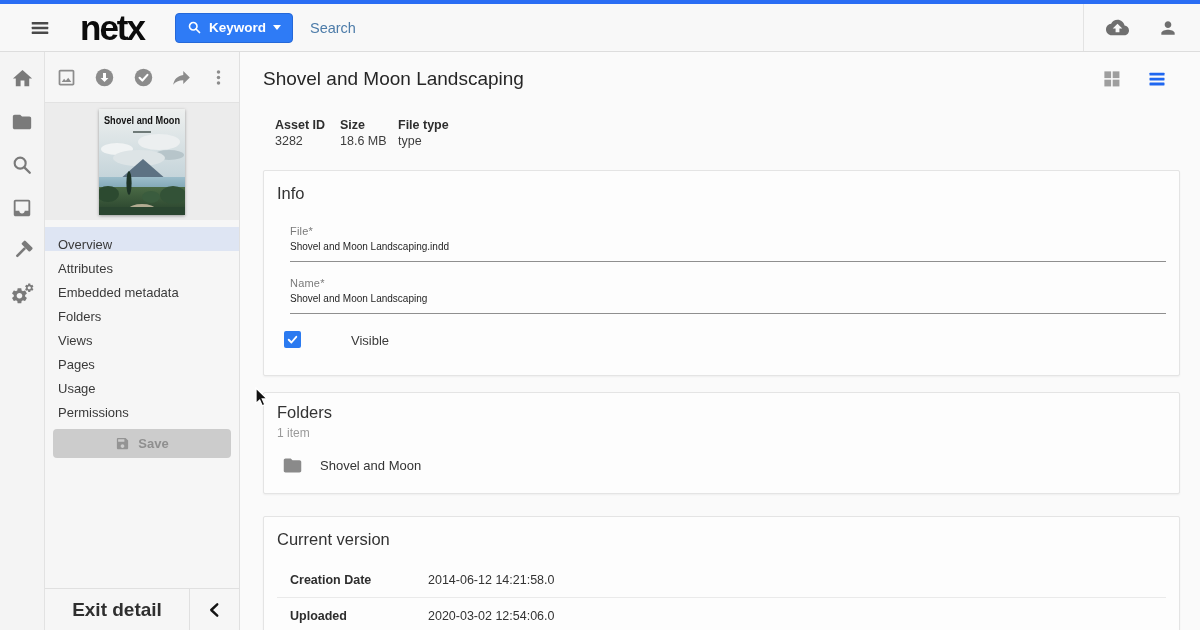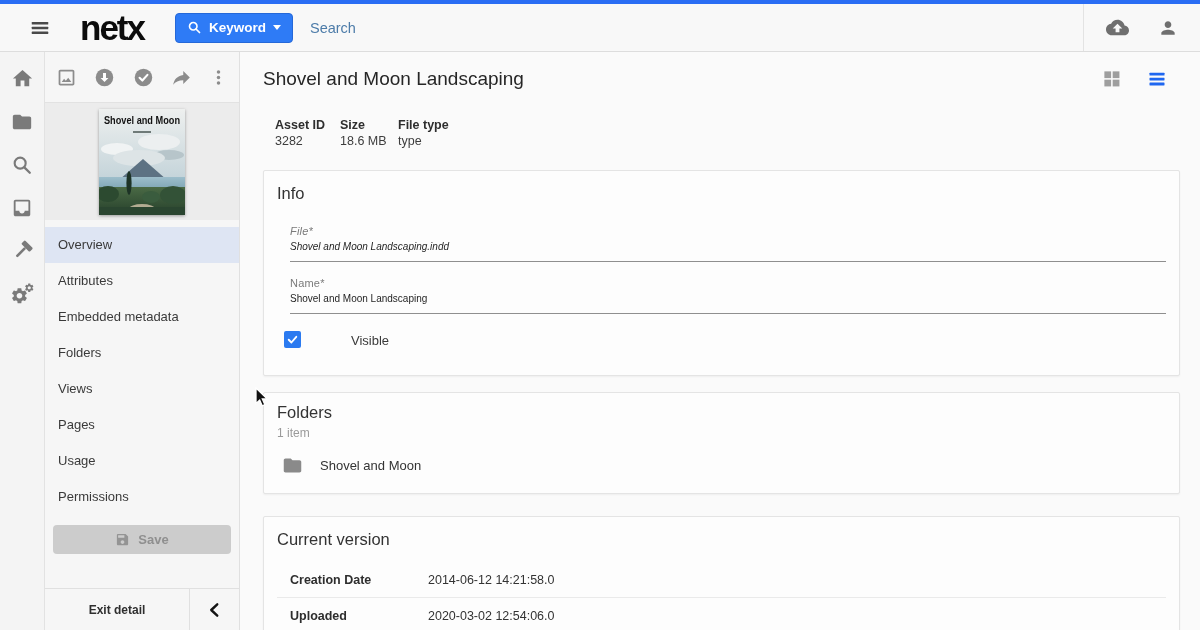--- a/index.html
+++ b/index.html
@@ -25,25 +25,25 @@
   .rail { width:45px; background:#f4f4f4; border-right:1px solid #e2e2e2; padding-top:5px; display:flex; flex-direction:column; }
   .rail-item { height:43px; display:flex; align-items:center; justify-content:center; cursor:pointer; }
 
   
   .side { width:195px; background:#f6f6f6; border-right:1px solid #e0e0e0; display:flex; flex-direction:column; }
   .side-toolbar { height:51px; border-bottom:1px solid #e2e2e2; display:flex; align-items:center; padding:0 11px; justify-content:space-between; }
   .side-toolbar .st-icon { cursor:pointer; display:flex; }
   .thumb-area { height:117px; background:#ececec; display:flex; align-items:center; justify-content:center; }
   .thumb { width:86px; height:106px; box-shadow:0 1px 3px rgba(0,0,0,.35); display:block; cursor:pointer; }
   .side-menu { margin-top:7px; }
-  .menu-item { height:36px; line-height:36px; padding-left:13px; font-size:13px; color:#3a3a3a; cursor:pointer; white-space:nowrap; }
+  .menu-item { height:24px; line-height:36px; padding-left:13px; font-size:13px; color:#3a3a3a; cursor:pointer; white-space:nowrap; }
   .menu-item.active { background:#dee5f3; }
   .save-btn { margin:10px 8px 8px 8px; height:29px; background:#cccccc; border:none; border-radius:4px; color:#8f8f8f; font-size:13px; font-weight:600; display:flex; align-items:center; justify-content:center; gap:8px; font-family:inherit; }
   .exit-row { margin-top:auto; height:42px; border-top:1px solid #e0e0e0; display:flex; align-items:stretch; }
-  .exit-label { flex:1; display:flex; align-items:center; justify-content:center; font-size:12px; font-weight:600; color:#2f2f2f; border-right:1px solid #e0e0e0; cursor:pointer; }
+  .exit-label { flex:1; display:flex; align-items:center; justify-content:center; font-size:19px; font-weight:600; color:#2f2f2f; border-right:1px solid #e0e0e0; cursor:pointer; }
   .exit-collapse { width:49px; display:flex; align-items:center; justify-content:center; cursor:pointer; }
 
   
   .main { flex:1; background:#fafafa; overflow:hidden; }
   .main-header { height:53px; display:flex; align-items:center; padding:0 33px 0 23px; }
   .page-title { font-size:19px; color:#262626; font-weight:400; }
   .view-icons { margin-left:auto; display:flex; align-items:center; gap:26px; }
   .view-icons .vi { cursor:pointer; display:flex; }
 
   .content { padding:0 20px 0 23px; }
@@ -51,21 +51,21 @@
   .meta-col .m-label { font-size:12.5px; font-weight:700; color:#2e2e2e; }
   .meta-col .m-value { font-size:12.5px; color:#3d3d3d; margin-top:2px; }
   .meta-col:nth-child(1){ width:65px; }
   .meta-col:nth-child(2){ width:58px; }
 
   .card { width:917px; background:#fdfdfd; border:1px solid #e4e4e4; border-radius:2px; box-shadow:0 1px 2px rgba(0,0,0,.05); }
   .card h2 { font-size:16.5px; font-weight:400; color:#333; }
 
   .info-card { margin-top:22px; padding:13px 13px 27px 13px; }
   .field { margin:0 0 0 13px; border-bottom:1px solid #8f8f8f; padding-bottom:9px; }
-  .field:first-of-type { margin-top:22px;font-style:italic; }
+  .field:first-of-type { margin-top:22px; }
   .field + .field { margin-top:15px; }
   .f-label { font-size:11px; color:#7a7a7a; letter-spacing:.2px; }
   .f-value { font-size:10px; color:#1f1f1f; margin-top:4px; cursor:text; }
   .check-row { margin:17px 0 0 7px; display:flex; align-items:flex-end;gap:32px; }
   .checkbox { width:17px; height:17px; background:#2b7af0; border-radius:2px; display:flex; align-items:center; justify-content:center; cursor:pointer; }
   .check-label { margin-left:18px; font-size:13px; color:#3a3a3a; }
 
   .folders-card { margin-top:16px; padding:10px 13px 17px 13px; }
   .f-count { font-size:12px; color:#9a9a9a; margin-top:4px; }
   .folder-row { margin-top:15px; padding-left:5px; display:flex; align-items:center; cursor:pointer; }

